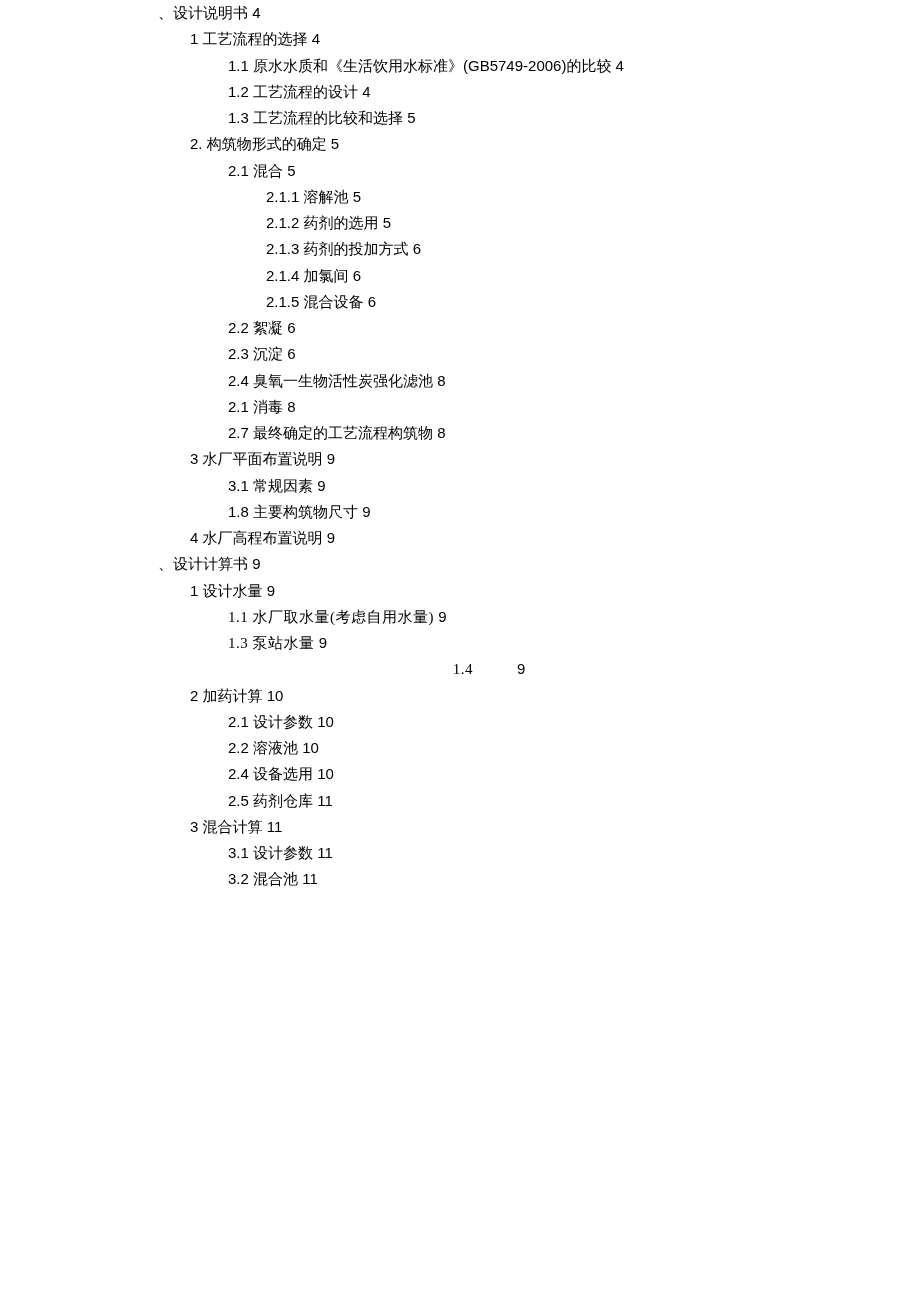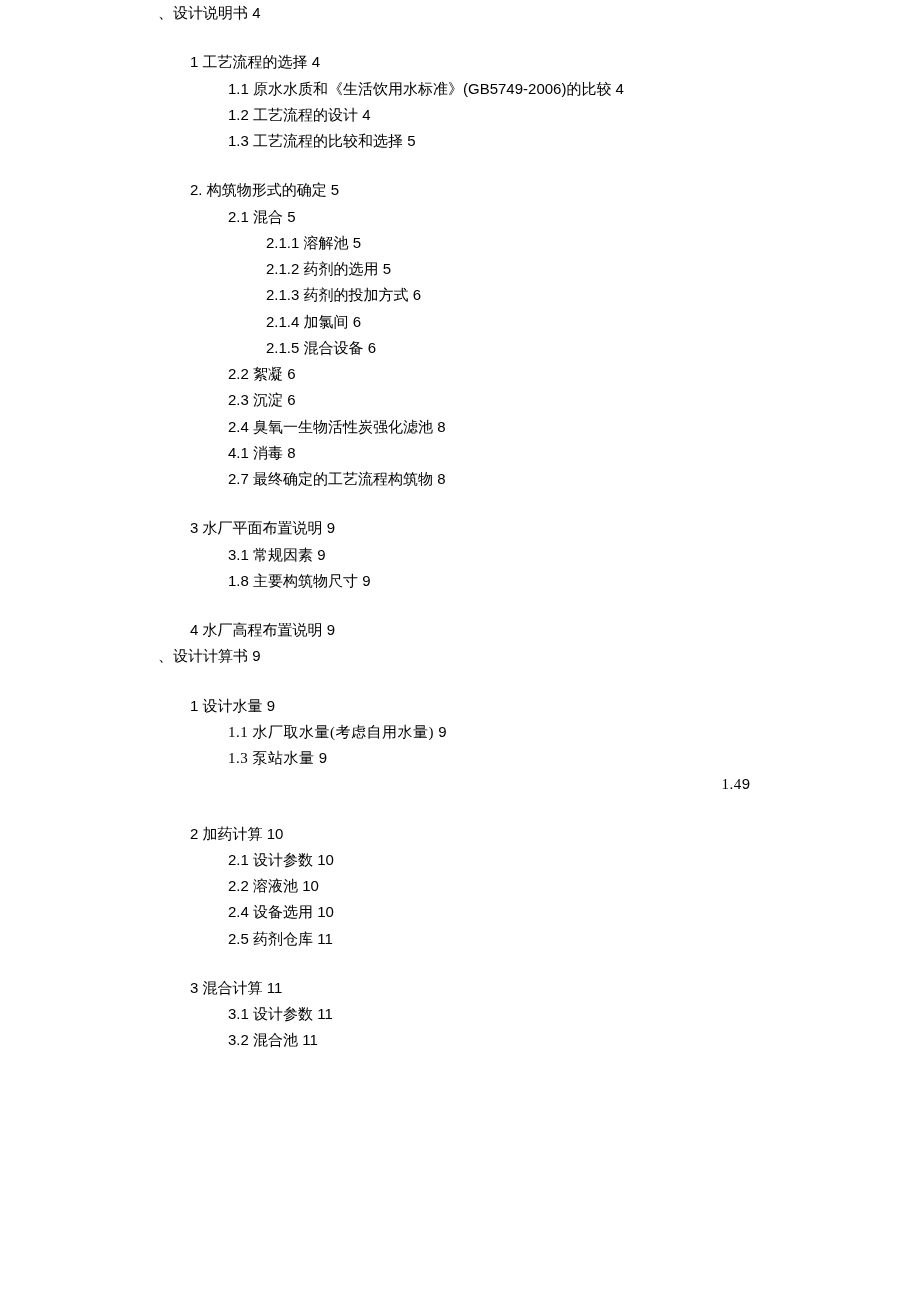--- a/index.html
+++ b/index.html
@@ -19,26 +19,27 @@
   .page {
     padding-left: 158px;
     padding-right: 170px;
   }
   .toc-list {
     list-style: none;
     margin: 0;
     padding: 0;
   }
   .lvl-0 { padding-left: 0; }
-  .lvl-1 { padding-left: 32px; margin-top: 23px; }
+  .lvl-1 { padding-left: 32px; }
   .lvl-2 { padding-left: 70px; }
   .lvl-3 { padding-left: 108px; }
   .row {
     display: flex;
-    justify-content: flex-end;
+    justify-content: center;
+    gap: 44px;
   }
   .left {
     white-space: nowrap;
   }
   .right {
     white-space: nowrap;
   }
   .mono-num {
     font-family: "SimSun", serif;
     letter-spacing: 0.5px;
@@ -57,21 +58,21 @@
       <li class="lvl-1"><span class="">2. 构筑物形式的确定</span> <span>5</span></li>
       <li class="lvl-2"><span class="">2.1  混合</span> <span>5</span></li>
       <li class="lvl-3"><span class="">2.1.1  溶解池</span> <span>5</span></li>
       <li class="lvl-3"><span class="">2.1.2  药剂的选用</span> <span>5</span></li>
       <li class="lvl-3"><span class="">2.1.3  药剂的投加方式</span> <span>6</span></li>
       <li class="lvl-3"><span class="">2.1.4  加氯间</span> <span>6</span></li>
       <li class="lvl-3"><span class="">2.1.5  混合设备</span> <span>6</span></li>
       <li class="lvl-2"><span class="">2.2  絮凝</span> <span>6</span></li>
       <li class="lvl-2"><span class="">2.3  沉淀</span> <span>6</span></li>
       <li class="lvl-2"><span class="">2.4  臭氧一生物活性炭强化滤池</span> <span>8</span></li>
-      <li class="lvl-2"><span class="">4.1  消毒</span> <span>8</span></li>
+      <li class="lvl-2"><span class="">2.1  消毒</span> <span>8</span></li>
       <li class="lvl-2"><span class="">2.7  最终确定的工艺流程构筑物</span> <span>8</span></li>
       <li class="lvl-1"><span class="">3 水厂平面布置说明</span> <span>9</span></li>
       <li class="lvl-2"><span class="">3.1  常规因素</span> <span>9</span></li>
       <li class="lvl-2"><span class="">1.8  主要构筑物尺寸</span> <span>9</span></li>
       <li class="lvl-1"><span class="">4 水厂高程布置说明</span> <span>9</span></li>
       <li class="lvl-0"><span class="">、设计计算书</span> <span>9</span></li>
       <li class="lvl-1"><span class="">1 设计水量</span> <span>9</span></li>
       <li class="lvl-2"><span class="mono-num">1.1 水厂取水量(考虑自用水量)</span> <span>9</span></li>
       <li class="lvl-2"><span class="mono-num">1.3 泵站水量</span> <span>9</span></li>
       <li class="lvl-2">

